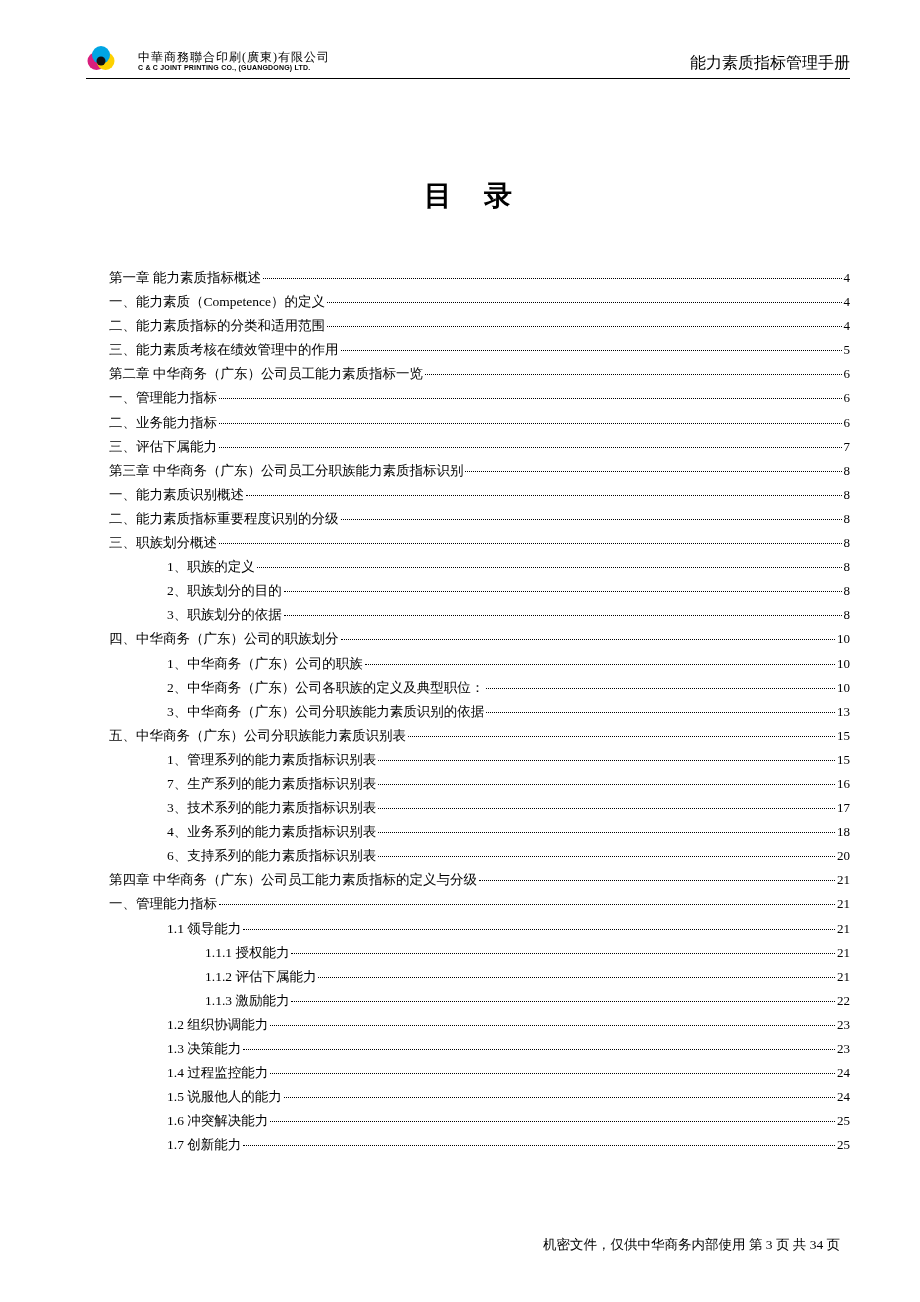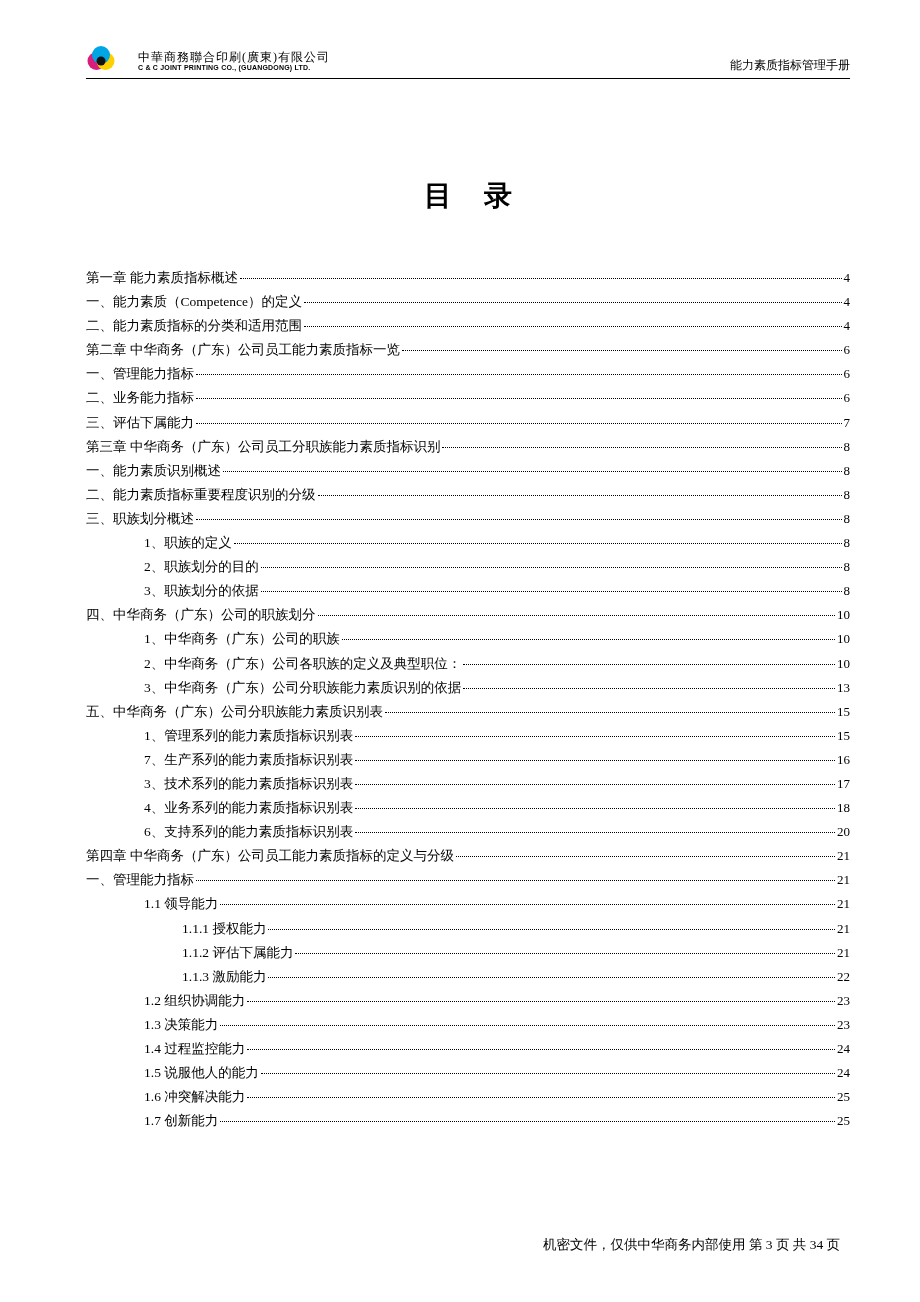--- a/index.html
+++ b/index.html
@@ -24,31 +24,31 @@
     }
     .logo-block {
       display: flex;
       align-items: center;
       gap: 22px;
     }
     .logo-svg { width: 30px; height: 30px; flex-shrink: 0; }
     .logo-text { display: flex; flex-direction: column; line-height: 1.1; }
     .logo-cn { font-size: 12px; font-family: "KaiTi","STKaiti",serif; letter-spacing: 1px; }
     .logo-en { font-size: 7px; letter-spacing: 0.2px; font-family: Arial, sans-serif; font-weight: bold; }
-    .doc-title { font-size: 12px; margin-bottom: 2px; }
+    .doc-title { font-size: 16px; margin-bottom: 2px; }
     .spacer-top { height: 94px; }
     .toc-title {
       text-align: center;
       font-size: 28px;
       font-weight: bold;
       letter-spacing: 32px;
       padding-left: 32px;
       margin-bottom: 56px;
     }
-    .toc { font-size: 13.5px; }
+    .toc { font-size: 13.5px; margin-left: 23px; }
     .toc-row {
       display: flex;
       align-items: baseline;
       line-height: 1;
       margin-bottom: 10.6px;
       white-space: nowrap;
     }
     .toc-label { flex-shrink: 0; }
     .toc-dots {
       flex: 1;
@@ -104,20 +104,25 @@
         <span class="toc-label">一、能力素质（Competence）的定义</span>
         <span class="toc-dots"></span>
         <span class="toc-page">4</span>
       </div>
       <div class="toc-row lvl-0">
         <span class="toc-label">二、能力素质指标的分类和适用范围</span>
         <span class="toc-dots"></span>
         <span class="toc-page">4</span>
       </div>
       <div class="toc-row lvl-0">
+        <span class="toc-label">三、能力素质考核在绩效管理中的作用</span>
+        <span class="toc-dots"></span>
+        <span class="toc-page">5</span>
+      </div>
+      <div class="toc-row lvl-0">
         <span class="toc-label">第二章 中华商务（广东）公司员工能力素质指标一览</span>
         <span class="toc-dots"></span>
         <span class="toc-page">6</span>
       </div>
       <div class="toc-row lvl-0">
         <span class="toc-label">一、管理能力指标</span>
         <span class="toc-dots"></span>
         <span class="toc-page">6</span>
       </div>
       <div class="toc-row lvl-0">

